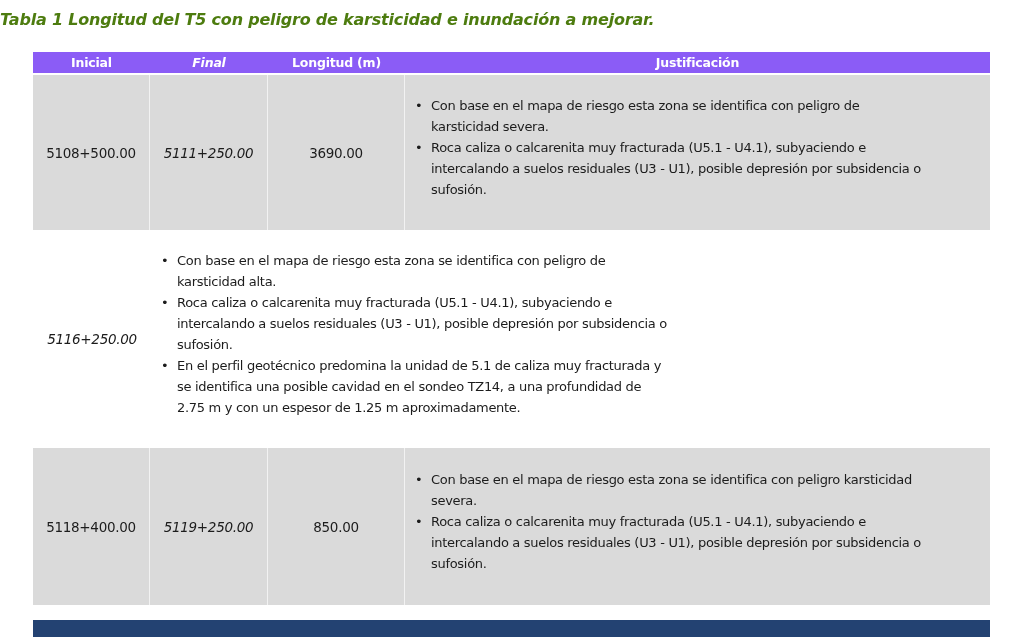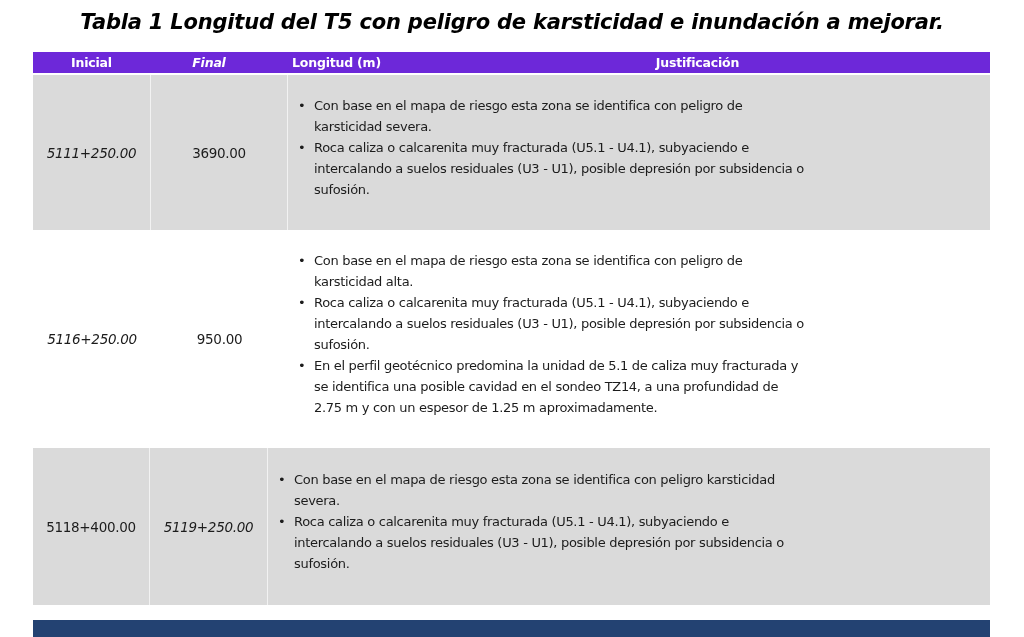--- a/index.html
+++ b/index.html
@@ -1,28 +1,28 @@
 <!DOCTYPE html>
 <html><head>
 <meta charset="utf-8">
 <style>
   * { margin:0; padding:0; box-sizing:border-box; }
   html,body { width:1024px; height:637px; background:#ffffff; overflow:hidden; }
   body { font-family:"DejaVu Sans","Liberation Sans",sans-serif; color:#1c1c1c; position:relative; }
 
   .caption {
     position:absolute; top:10px; left:0; width:1024px;
-    text-align:center; font-size:21px; font-weight:bold; font-style:italic;
-    color:#000000; letter-spacing:-0.2px;
+    text-align:left; font-size:16px; font-weight:bold; font-style:italic;
+    color:#4d7c0f; letter-spacing:-0.2px;
   }
 
   .doc-table { position:absolute; left:33px; top:52px; width:957px; }
 
   .thead {
-    display:flex; height:21px; background:#6d28d9;
+    display:flex; height:21px; background:#8b5cf6;
   }
   .th {
     color:#ffffff; font-weight:bold; font-size:12.5px;
     display:flex; align-items:center; justify-content:center;
     letter-spacing:-0.2px;
   }
   .c1 { width:117px; } .c2 { width:118px;font-style:italic; } .c3 { width:137px;text-align:right; } .c4 { width:585px; }
 
   .trow { display:flex; }
   .trow:nth-child(1) { height:155px; margin-top:2px; }
@@ -55,39 +55,39 @@
 <div class="doc-table">
   <div class="thead">
     <div class="th c1">Inicial</div>
     <div class="th c2">Final</div>
     <div class="th c3">Longitud (m)</div>
     <div class="th c4">Justificación</div>
   </div>
 
   <div class="tbody" id="tbody">
   <div class="trow">
+    <div class="cell c1">5108+500.00</div>
     <div class="cell c2">5111+250.00</div>
     <div class="cell c3">3690.00</div>
     <div class="cell c4">
       <div class="bullets">
             <div class="bullet">
               <span class="dot">•</span>
               <span class="btext">Con base en el mapa de riesgo esta zona se identifica con peligro de karsticidad severa.</span>
             </div>
             <div class="bullet">
               <span class="dot">•</span>
               <span class="btext">Roca caliza o calcarenita muy fracturada (U5.1 - U4.1), subyaciendo e intercalando a suelos residuales (U3 - U1), posible depresión por subsidencia o sufosión.</span>
             </div>
           </div>
     </div>
   </div>
 
   <div class="trow">
     <div class="cell c2">5116+250.00</div>
-    <div class="cell c3">950.00</div>
     <div class="cell c4">
       <div class="bullets">
             <div class="bullet">
               <span class="dot">•</span>
               <span class="btext">Con base en el mapa de riesgo esta zona se identifica con peligro de karsticidad alta.</span>
             </div>
             <div class="bullet">
               <span class="dot">•</span>
               <span class="btext">Roca caliza o calcarenita muy fracturada (U5.1 - U4.1), subyaciendo e intercalando a suelos residuales (U3 - U1), posible depresión por subsidencia o sufosión.</span>
             </div>
@@ -95,20 +95,21 @@
               <span class="dot">•</span>
               <span class="btext">En el perfil geotécnico predomina la unidad de 5.1 de caliza muy fracturada y se identifica una posible cavidad en el sondeo TZ14, a una profundidad de 2.75 m y con un espesor de 1.25 m aproximadamente.</span>
             </div>
           </div>
     </div>
   </div>
 
   <div class="trow">
     <div class="cell c1">5118+400.00</div>
     <div class="cell c2">5119+250.00</div>
+    <div class="cell c3">850.00</div>
     <div class="cell c4">
       <div class="bullets">
             <div class="bullet">
               <span class="dot">•</span>
               <span class="btext">Con base en el mapa de riesgo esta zona se identifica con peligro karsticidad severa.</span>
             </div>
             <div class="bullet">
               <span class="dot">•</span>
               <span class="btext">Roca caliza o calcarenita muy fracturada (U5.1 - U4.1), subyaciendo e intercalando a suelos residuales (U3 - U1), posible depresión por subsidencia o sufosión.</span>
             </div>

